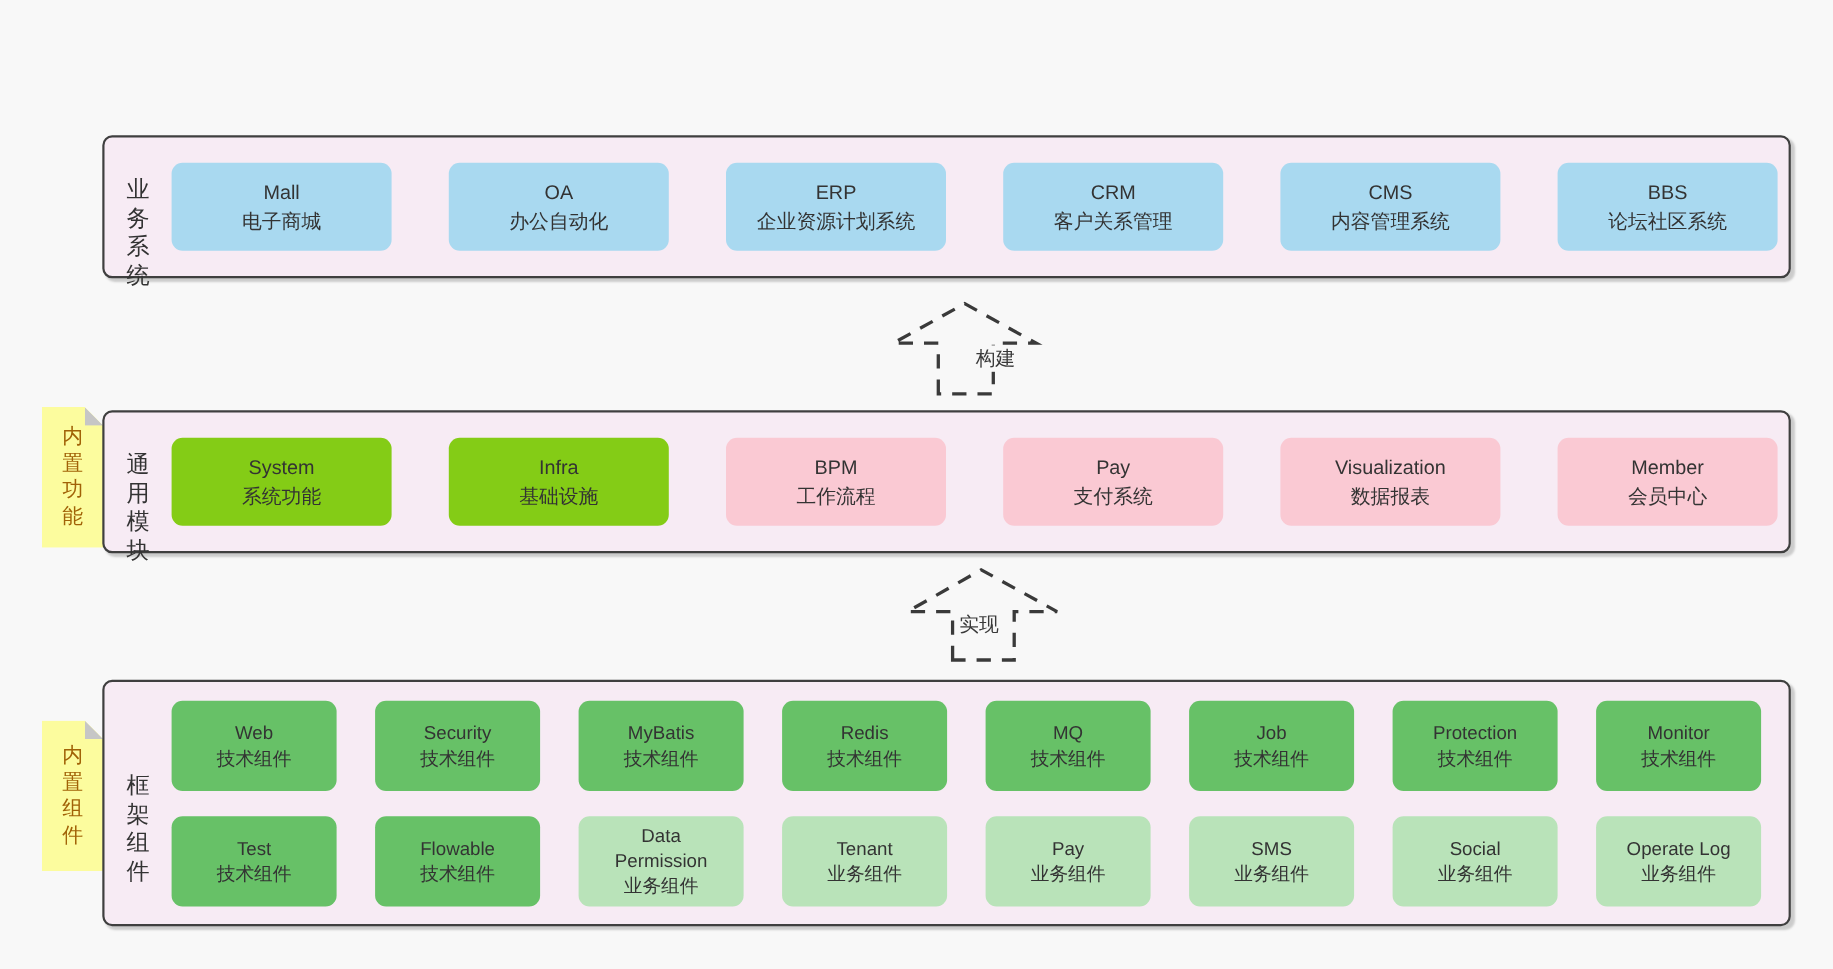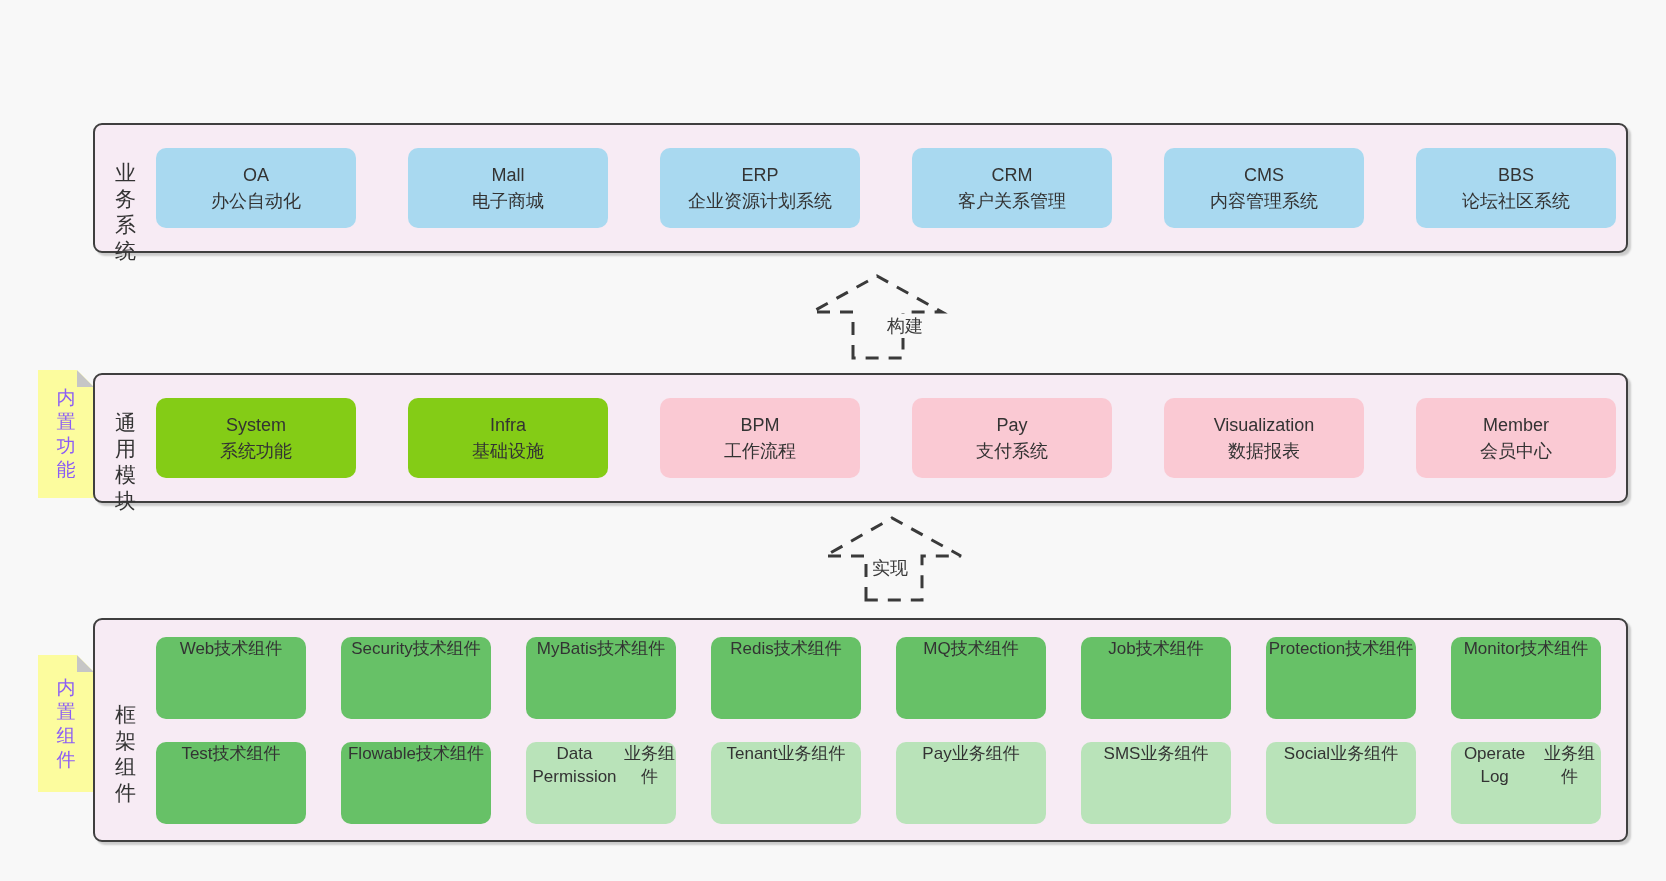--- a/index.html
+++ b/index.html
@@ -14,37 +14,37 @@
   
   .vlabel{width:61px;flex:0 0 61px;display:flex;justify-content:center;margin-top:48px;}
   .vlabel span{display:block;width:24px;font-size:21px;line-height:26px;text-align:center;
                word-break:break-all;color:#333;}
   
   .boxes{display:flex;gap:52px;}
   .box{width:200px;height:80px;border-radius:10px;display:flex;flex-direction:column;
        justify-content:center;align-items:center;text-align:center;font-size:18px;line-height:26px;color:#333;}
   .rows{display:flex;flex-direction:column;gap:23px;}
   .row{display:flex;gap:35px;}
-  .box-sm{width:150px;height:82px;border-radius:10px;display:flex;flex-direction:row;
-          justify-content:center;align-items:flex-start;text-align:center;font-size:17px;line-height:23px;color:#333;}
+  .box-sm{width:150px;height:82px;border-radius:10px;display:flex;flex-direction:column;
+          justify-content:center;align-items:center;text-align:center;font-size:17px;line-height:23px;color:#333;}
   .box-sm .bname{max-width:112px;}
   .c-blue{background:#a9d9f0;}
   .c-red{background:#84cc16;}
   .c-pink{background:#fac9d3;}
   .c-green{background:#67c167;}
   .c-lgreen{background:#b9e3b9;}
   
   .note{position:absolute;width:56px;background:#fcfc9e;z-index:0;display:flex;align-items:center;
         justify-content:center;clip-path:polygon(0 0,calc(100% - 17px) 0,100% 17px,100% 100%,0 100%);}
   .note-1{left:38px;top:370px;height:128px;}
   .note-2{left:38px;top:655px;height:137px;}
   .note .fold{position:absolute;top:0;right:0;width:17px;height:17px;background:#c6c6c6;
               clip-path:polygon(0 0,100% 100%,0 100%);}
   .note span{display:block;width:22px;font-size:19px;line-height:24px;text-align:center;
-             word-break:break-all;color:#8b5cf6;}
+             word-break:break-all;color:#a16207;}
   
   .arrow{position:absolute;z-index:1;}
   .arrow-1{left:805px;top:270px;}
   .arrow-2{left:822px;top:512px;}
   .arrow-label{position:absolute;z-index:2;background:#f8f8f8;font-size:18px;line-height:22px;
                padding:1px 4px;color:#3a3a3a;}
   .arrow-label-1{left:853px;top:314px;margin-left:30px;}
   .arrow-label-2{left:868px;top:556px;}
 </style>
 </head>
@@ -61,26 +61,26 @@
     <div class="fold"></div>
     <span>内置组件</span>
   </div>
 
   <div class="panel panel-1">
     <div class="vlabel">
       <span>业务系统</span>
     </div>
     <div class="boxes">
       <div class="box c-blue">
+        <span class="bname">Mall</span>
+        <span class="bdesc">电子商城</span>
+      </div>
+      <div class="box c-blue">
         <span class="bname">OA</span>
         <span class="bdesc">办公自动化</span>
-      </div>
-      <div class="box c-blue">
-        <span class="bname">Mall</span>
-        <span class="bdesc">电子商城</span>
       </div>
       <div class="box c-blue">
         <span class="bname">ERP</span>
         <span class="bdesc">企业资源计划系统</span>
       </div>
       <div class="box c-blue">
         <span class="bname">CRM</span>
         <span class="bdesc">客户关系管理</span>
       </div>
       <div class="box c-blue">

